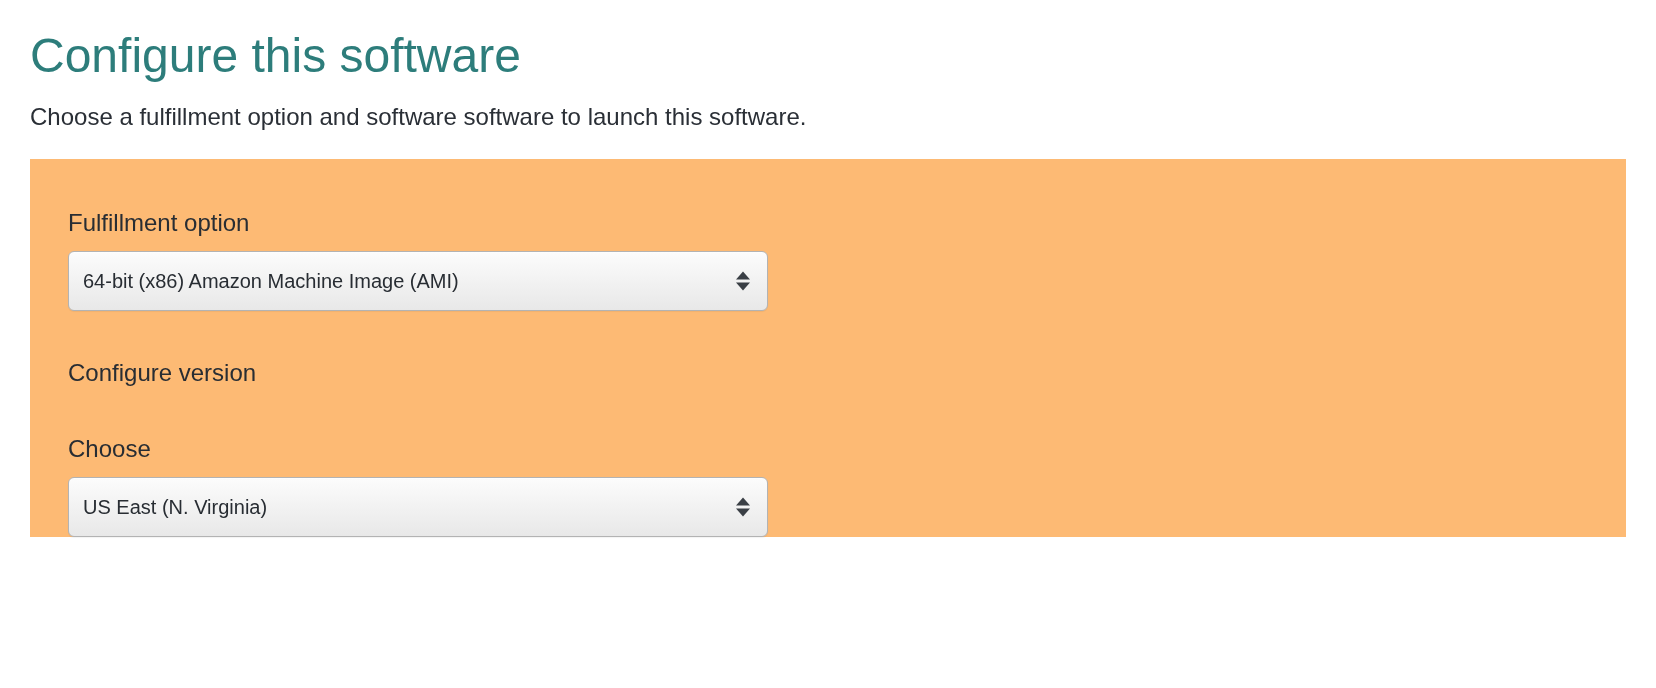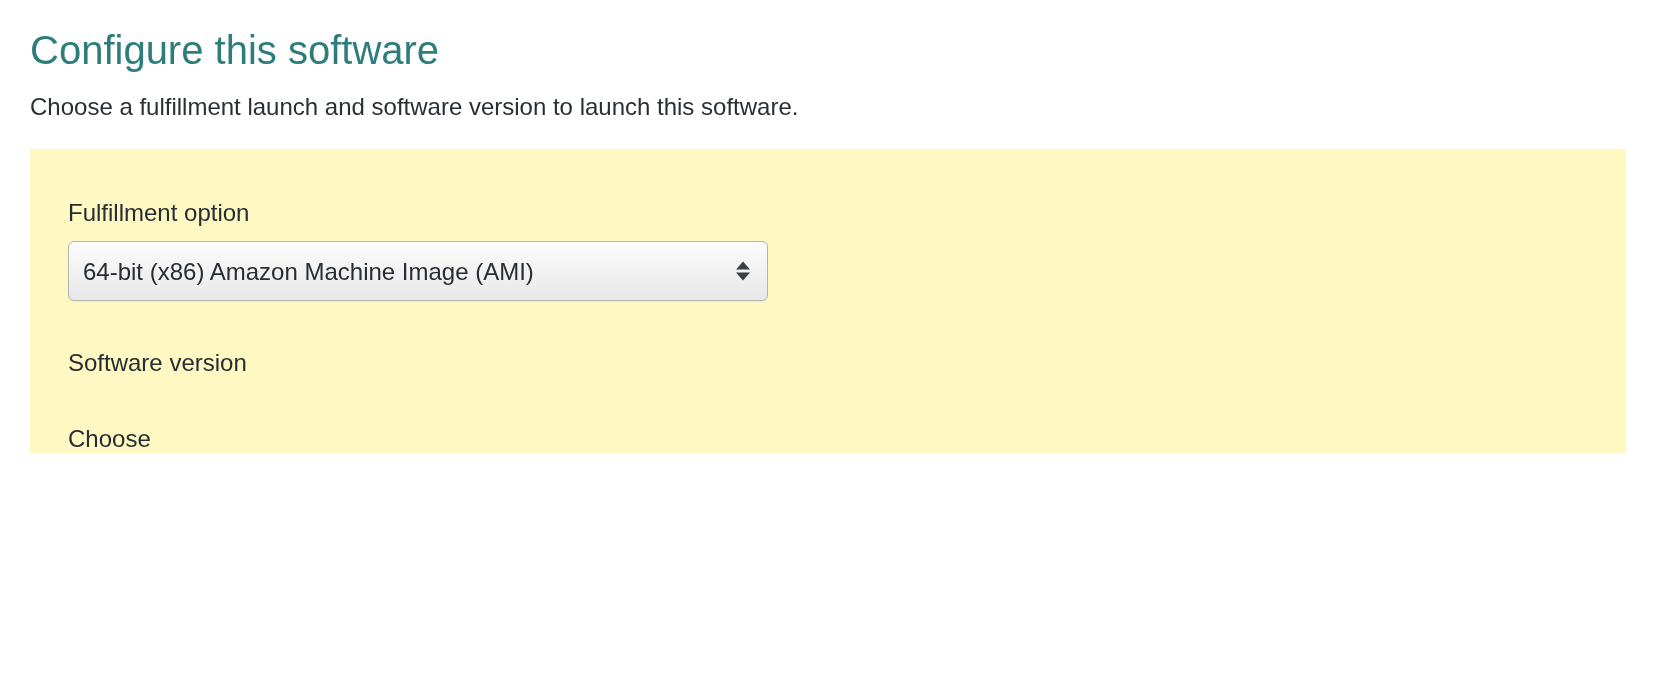--- a/index.html
+++ b/index.html
@@ -7,33 +7,33 @@
       margin: 0;
       padding: 0;
     }
     body {
       font-family: "Amazon Ember", "Helvetica Neue", Helvetica, Arial, sans-serif;
       background: #ffffff;
       color: #16191f;
       width: 1656px;
     }
     .page-title {
-      font-size: 40px;
+      font-size: 48px;
       font-weight: 400;
       color: #2d7d7b;
       padding: 28px 30px 10px 30px;
     }
     .page-subtitle {
       font-size: 24px;
       font-weight: 400;
       color: #2a2f36;
       padding: 10px 30px 28px 30px;
     }
     .config-panel {
-      background: #fef9c3;
+      background: #fdba74;
       margin: 0 30px;
       padding: 50px 38px 0 38px;
     }
     .form-group {
       margin-bottom: 48px;
     }
     .form-label {
       display: block;
       font-size: 24px;
       font-weight: 400;
@@ -41,21 +41,21 @@
       margin-bottom: 14px;
     }
     .select-wrapper {
       position: relative;
       width: 700px;
     }
     .select-field {
       width: 100%;
       height: 60px;
       padding: 0 48px 0 14px;
-      font-size: 24px;
+      font-size: 20px;
       font-weight: 400;
       color: #282d33;
       background: linear-gradient(to bottom, #fcfcfc 0%, #e8e8e8 100%);
       border: 1px solid #b3b3b3;
       border-radius: 6px;
       box-shadow: inset 0 1px 0 rgba(255,255,255,0.5), 0 1px 1px rgba(0,0,0,0.05);
       appearance: none;
       -webkit-appearance: none;
       -moz-appearance: none;
       cursor: pointer;
@@ -80,38 +80,47 @@
       border-bottom: 8px solid #3a3f45;
     }
     .arrow-down {
       border-top: 8px solid #3a3f45;
     }
   </style>
 </head>
 <body>
 
 <h1 class="page-title">Configure this software</h1>
-<p class="page-subtitle">Choose a fulfillment launch and software version to launch this software.</p>
+<p class="page-subtitle">Choose a fulfillment option and software software to launch this software.</p>
 
 <div class="config-panel">
 
   <div class="form-group">
     <label class="form-label">Fulfillment option</label>
     <div class="select-wrapper">
       <select class="select-field">
         <option>64-bit (x86) Amazon Machine Image (AMI)</option>
       </select>
       <span class="select-arrows">
         <span class="arrow-up"></span>
         <span class="arrow-down"></span>
       </span>
     </div>
   </div>
 
   <div class="form-group">
-    <label class="form-label">Software version</label>
+    <label class="form-label">Configure version</label>
   </div>
 
   <div class="form-group">
     <label class="form-label">Choose</label>
+    <div class="select-wrapper">
+      <select class="select-field">
+        <option>US East (N. Virginia)</option>
+      </select>
+      <span class="select-arrows">
+        <span class="arrow-up"></span>
+        <span class="arrow-down"></span>
+      </span>
+    </div>
   </div>
 
 </div>
 
 </body></html>

